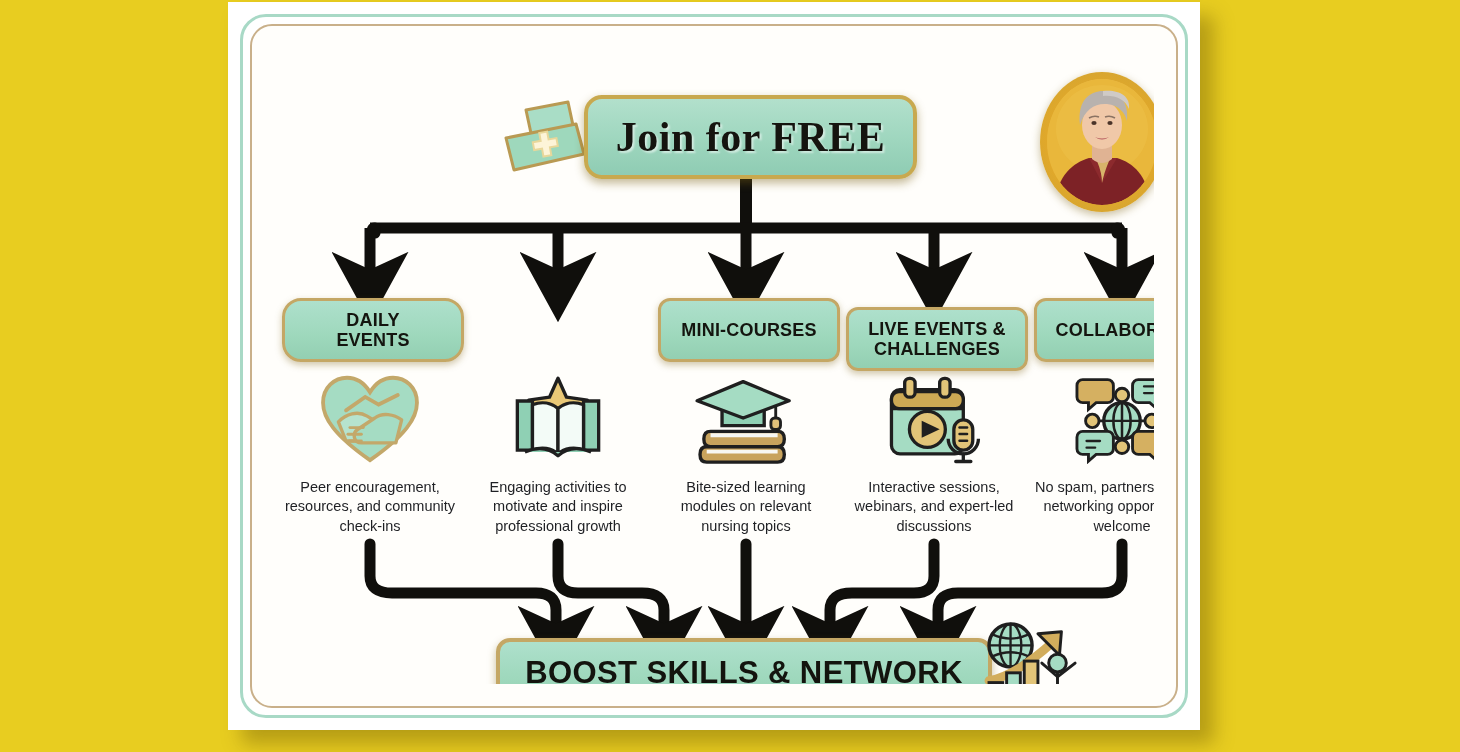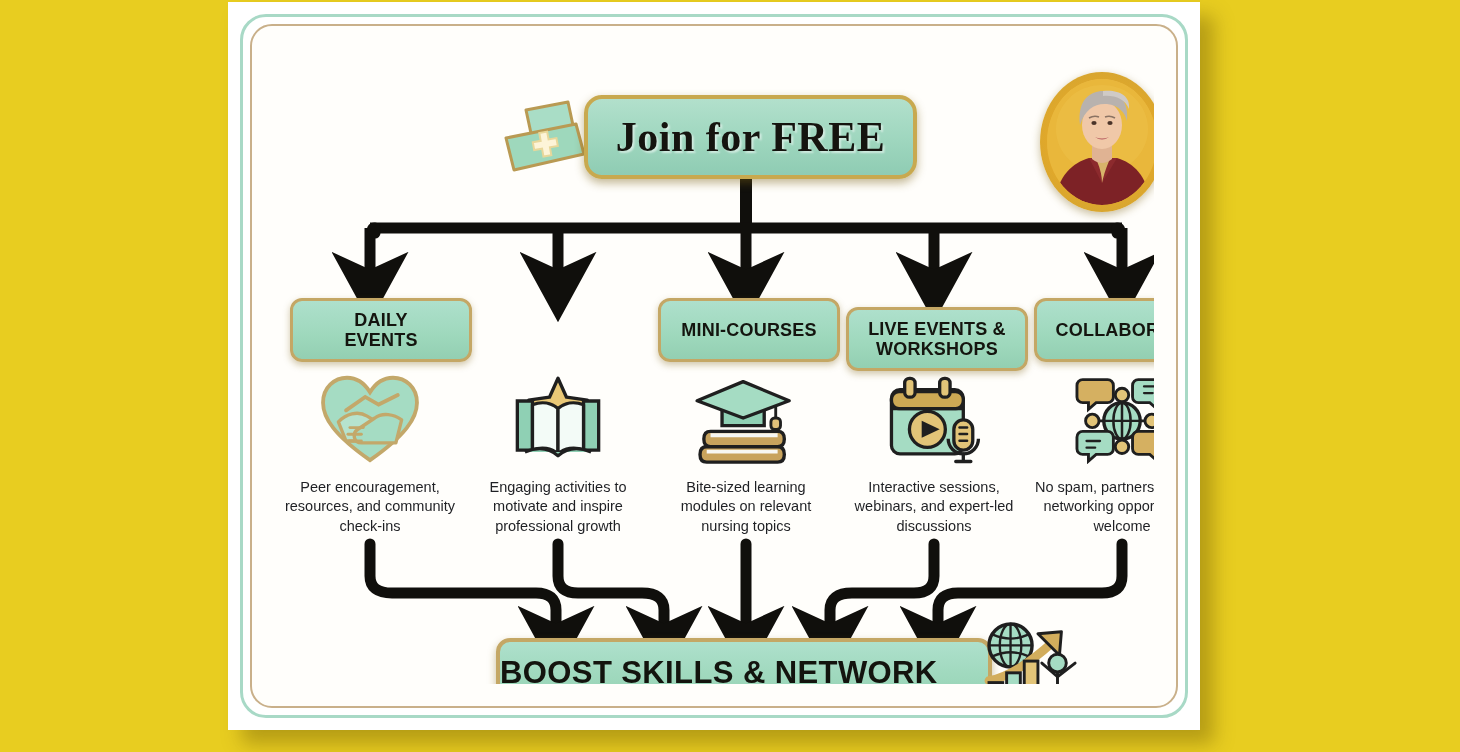--- a/index.html
+++ b/index.html
@@ -77,21 +77,21 @@
     position:absolute;top:430px;width:176px;text-align:center;
     font-size:14.5px;line-height:1.34;color:#1f2024;
   }
 
   
   .banner{
     position:absolute;left:222px;top:590px;width:488px;height:62px;
     background:linear-gradient(180deg,#aee0cc 0%,#9ed8bc 60%,#93cfb2 100%);
     border:4px solid #c4a765;border-radius:14px;
     box-shadow:0 4px 9px rgba(120,95,20,.4);
-    display:flex;align-items:center;
+    display:flex;align-items:center;justify-content:center;
   }
   .banner span{font-weight:bold;font-size:31px;color:#13140e;letter-spacing:.4px;}
   .growth{position:absolute;left:706px;top:572px;width:110px;height:90px;}
 
   .flow{position:absolute;left:0;top:0;width:926px;height:684px;pointer-events:none;}
 </style>
 </head>
 <body>
 
 <div class="stage">
@@ -173,33 +173,33 @@
                 <ellipse cx="63" cy="44" rx="2.6" ry="2" fill="#4a3429"></ellipse>
                 <path d="M42,39 q5,-3 10,-1" stroke="#8b7363" stroke-width="1.6" fill="none"></path>
                 <path d="M58,38 q5,-2 10,1" stroke="#8b7363" stroke-width="1.6" fill="none"></path>
 
                 <path d="M48,58 q7,5 14,0 q-7,3 -14,0" fill="#b4575c"></path>
               </g>
             </svg>
           </div>
         </div>
 
-        <div class="cat-box" style="left:16px;width:176px;">
+        <div class="cat-box" style="left:8px;width:176px;border-radius:19px;">
           <span>
             <span>DAILY</span><br>
             <span>EVENTS</span>
           </span>
         </div>
         <div class="cat-box" style="left:384px;width:176px;">
           <span>MINI-COURSES</span>
         </div>
         <div class="cat-box" style="left:572px;width:176px;margin-top:9px;">
           <span>
             <span>LIVE EVENTS &amp;</span><br>
-            <span>WORKSHOPS</span>
+            <span>CHALLENGES</span>
           </span>
         </div>
         <div class="cat-box" style="left:760px;width:176px;">
           <span>COLLABORATE</span>
         </div>
 
         <div class="icon-slot" style="left:36px;">
           <svg viewBox="0 0 110 96" width="112" height="92">
             <path d="M55,92 C18,66 6,48 6,32 C6,16 18,6 31,6 C42,6 50,13 55,21
                      C60,13 68,6 79,6 C92,6 104,16 104,32 C104,48 92,66 55,92 Z" fill="#a5dcc3" stroke="#c3a86a" stroke-width="4"></path>

